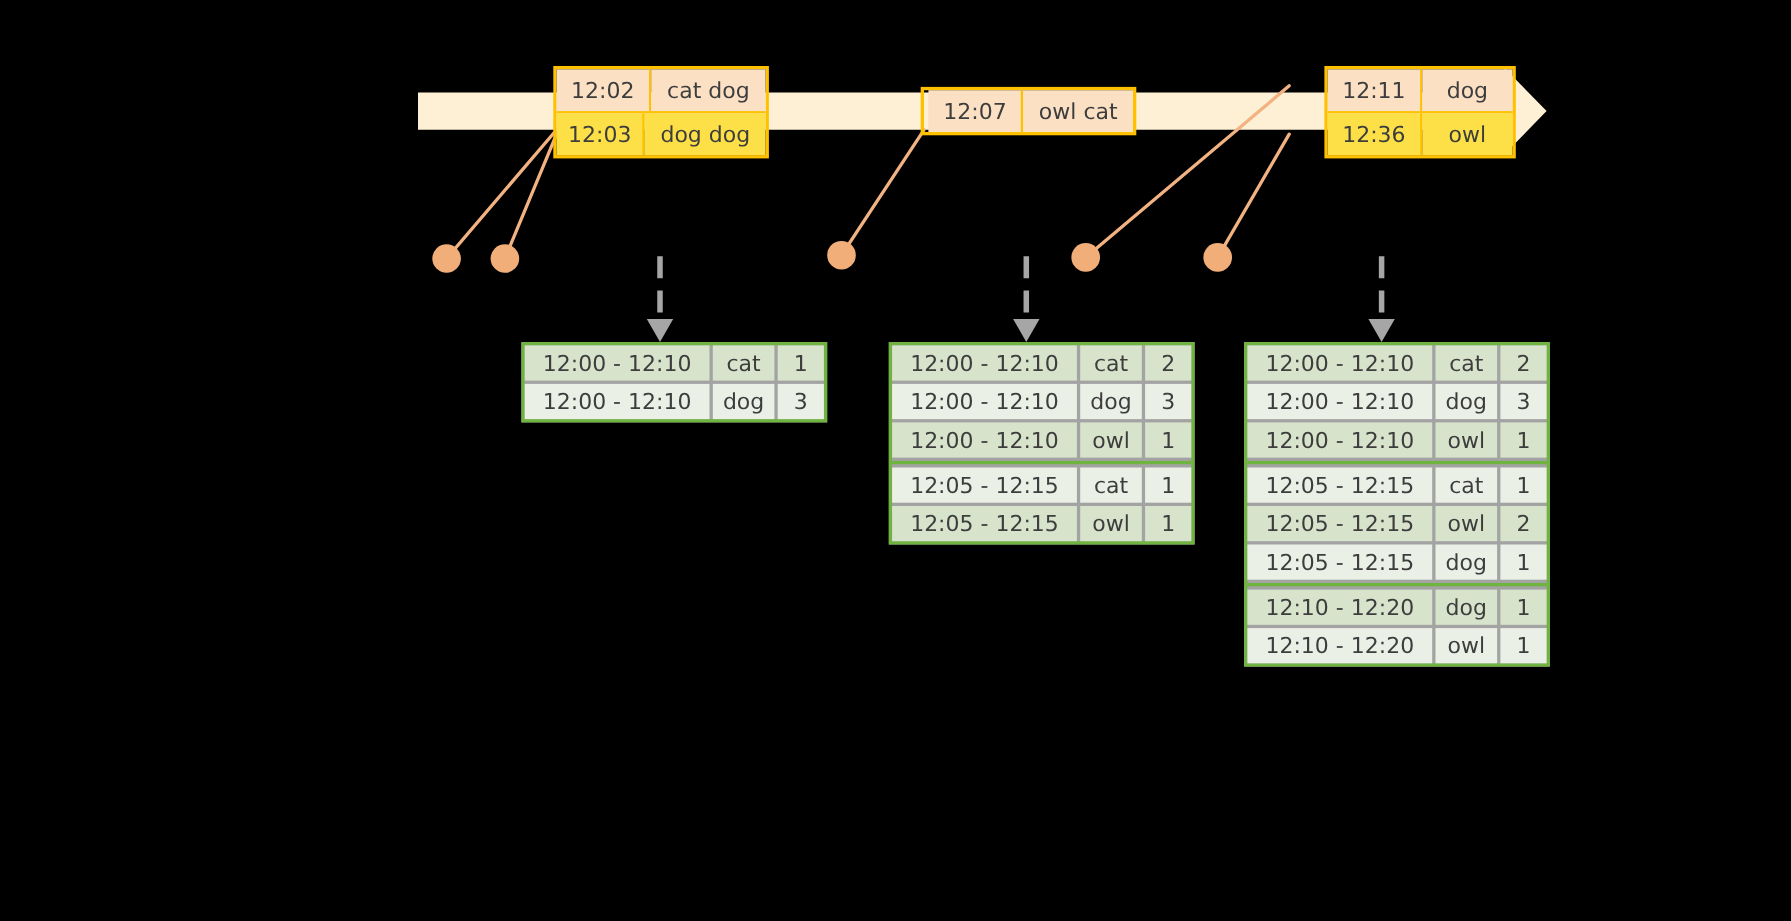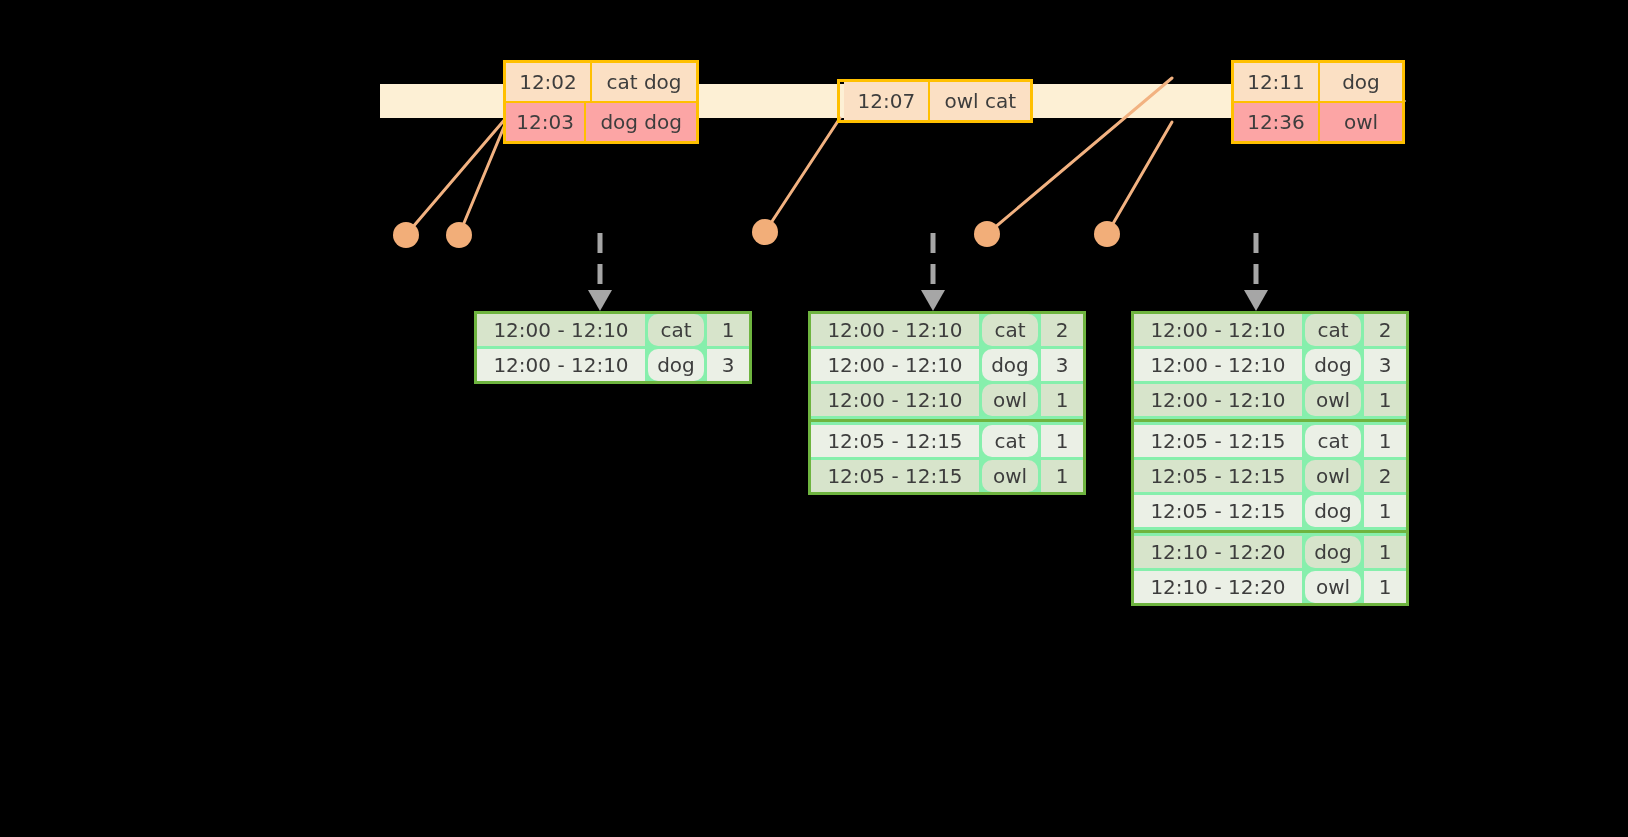--- a/index.html
+++ b/index.html
@@ -13,30 +13,30 @@
   
   .event-box{position:absolute;border:3px solid #FFC000;box-sizing:border-box;
              display:flex;flex-direction:column;}
   .event-row{display:flex;flex:1;}
   .event-row + .event-row{border-top:2px solid #FFC000;}
   .ev-time,.ev-words{display:flex;align-items:center;justify-content:center;
              color:#3d3d3d;font-size:20px;line-height:1;white-space:nowrap;}
   .ev-time{width:84px;border-right:2px solid #FFC000;}
   .ev-words{flex:1;padding:0 14px;}
   .shade-a .ev-time,.shade-a .ev-words{background:#FBE0C4;}
-  .shade-b .ev-time,.shade-b .ev-words{background:#fca5a5;}
+  .shade-b .ev-time,.shade-b .ev-words{background:#fde047;}
 
   
   .res-table{position:absolute;border:3px solid #6EB43F;box-sizing:border-box;
-             background:#86efac;display:flex;flex-direction:column;gap:3px;padding:0;}
+             background:#a3a3a3;display:flex;flex-direction:column;gap:3px;padding:0;}
   .res-row{display:flex;gap:3px;}
   .res-cell{display:flex;align-items:center;justify-content:center;
             color:#3d3d3d;font-size:20px;line-height:1;white-space:nowrap;height:32px;}
   .c-window{width:168px;}
-  .c-word{width:56px;border-radius:10px;}
+  .c-word{width:56px;}
   .c-count{width:42px;}
   .tone-a .res-cell{background:#D7E4CB;}
   .tone-b .res-cell{background:#EBF0E6;}
   .grp-sep{height:3px;background:#6EB43F;}
 </style>
 </head>
 <body>
 
 <div class="stage">
 
@@ -88,21 +88,21 @@
           <div class="ev-time">12:03</div>
           <div class="ev-words">dog dog</div>
         </div>
       </div>
       <div class="event-box" style="left: 837px; top: 79px; width: 196px; height: 44px; align-items: flex-end;">
         <div class="event-row shade-a">
           <div class="ev-time">12:07</div>
           <div class="ev-words">owl cat</div>
         </div>
       </div>
-      <div class="event-box" style="left: 1231px; top: 60px; width: 174px; height: 84px;">
+      <div class="event-box" style="left: 1204px; top: 60px; width: 174px; height: 84px;">
         <div class="event-row shade-a">
           <div class="ev-time">12:11</div>
           <div class="ev-words">dog</div>
         </div>
         <div class="event-row shade-b">
           <div class="ev-time">12:36</div>
           <div class="ev-words">owl</div>
         </div>
       </div>
     </div>

